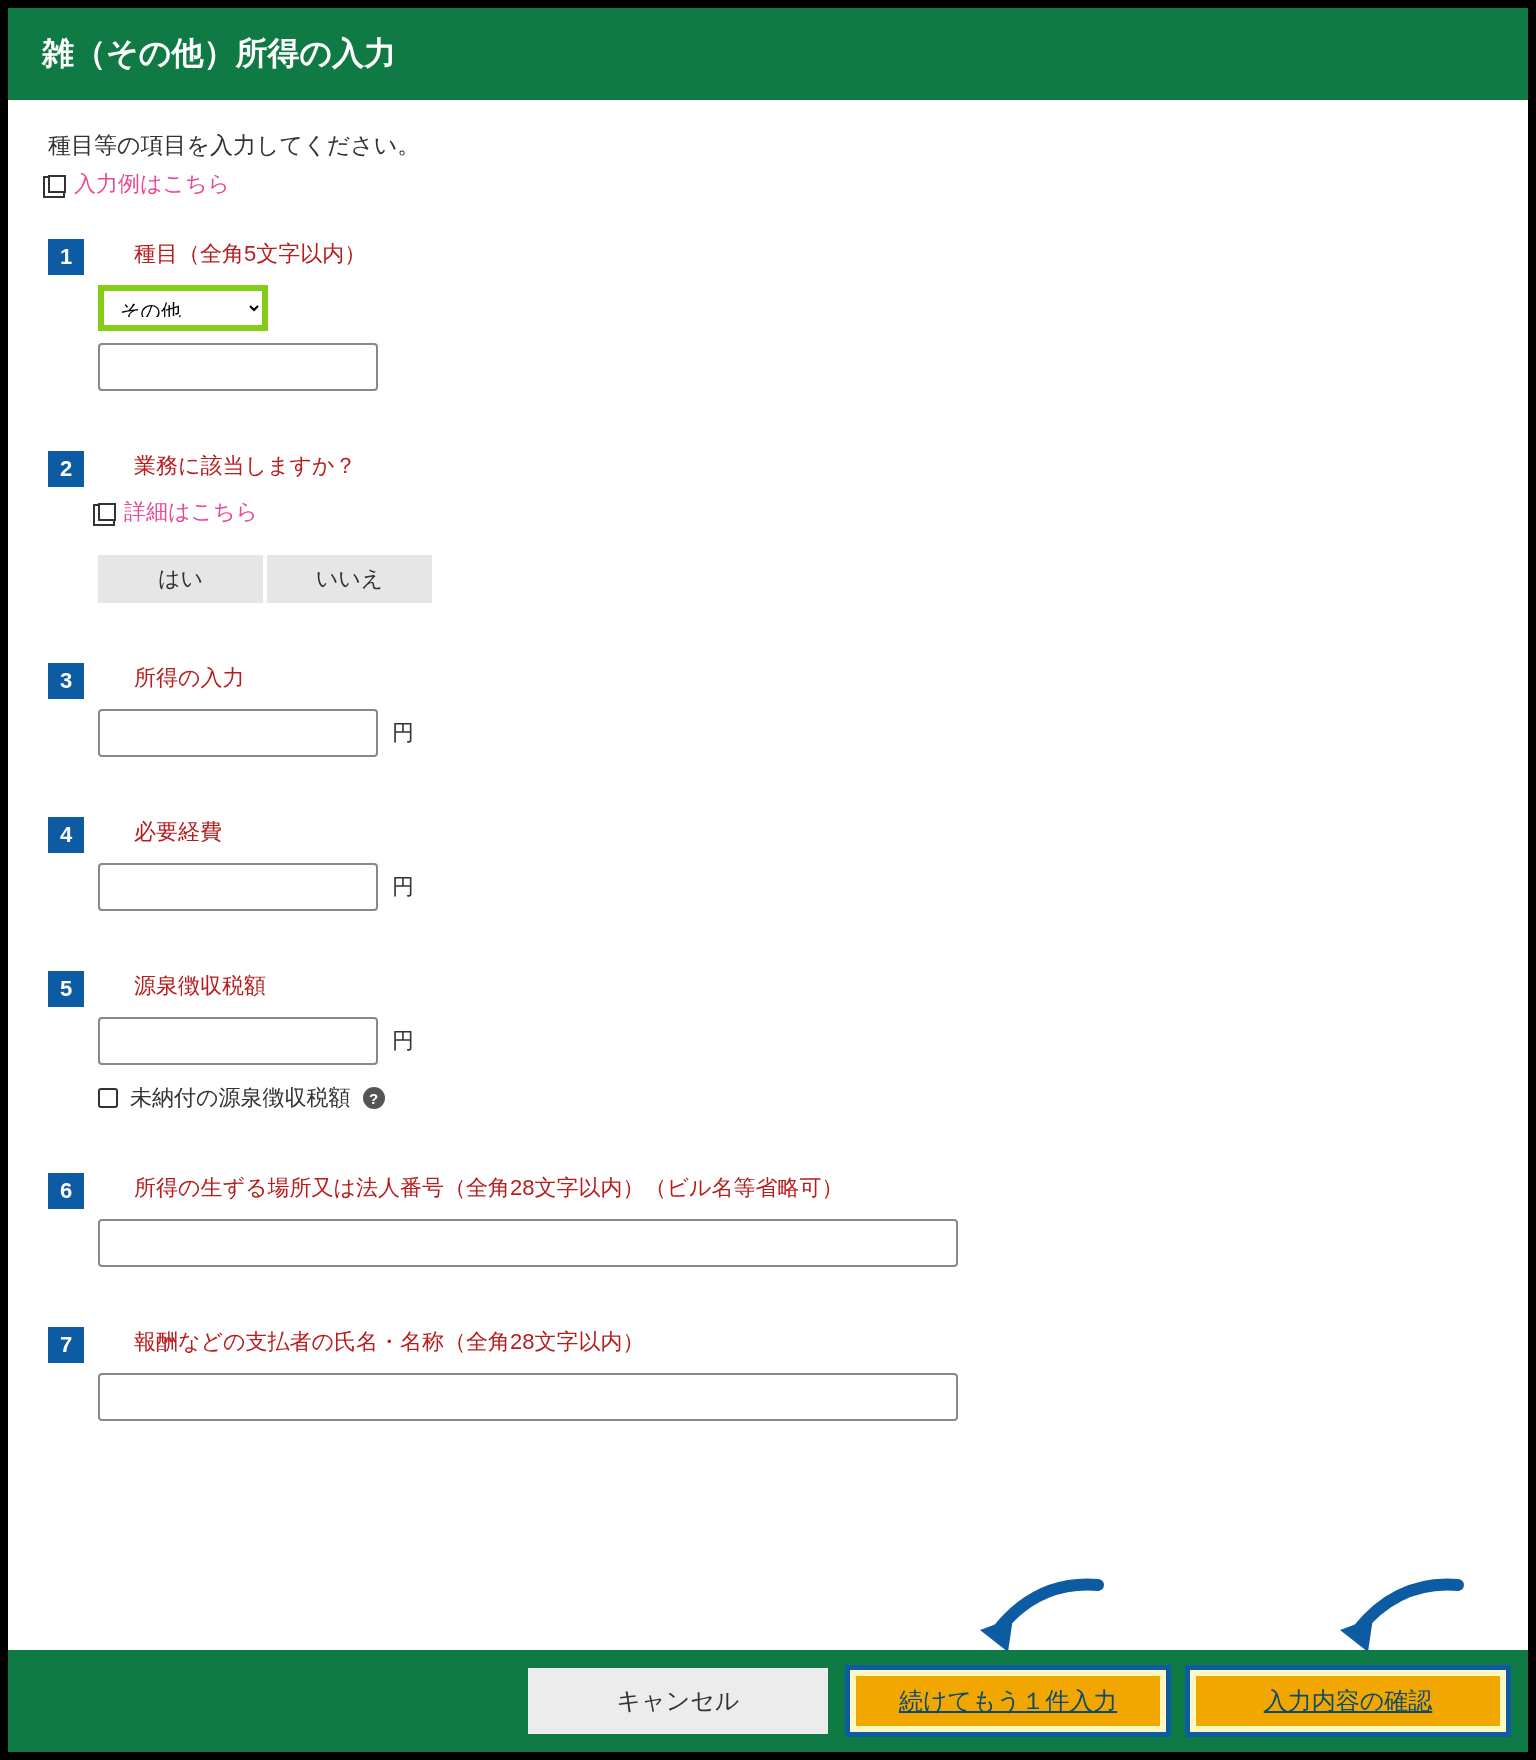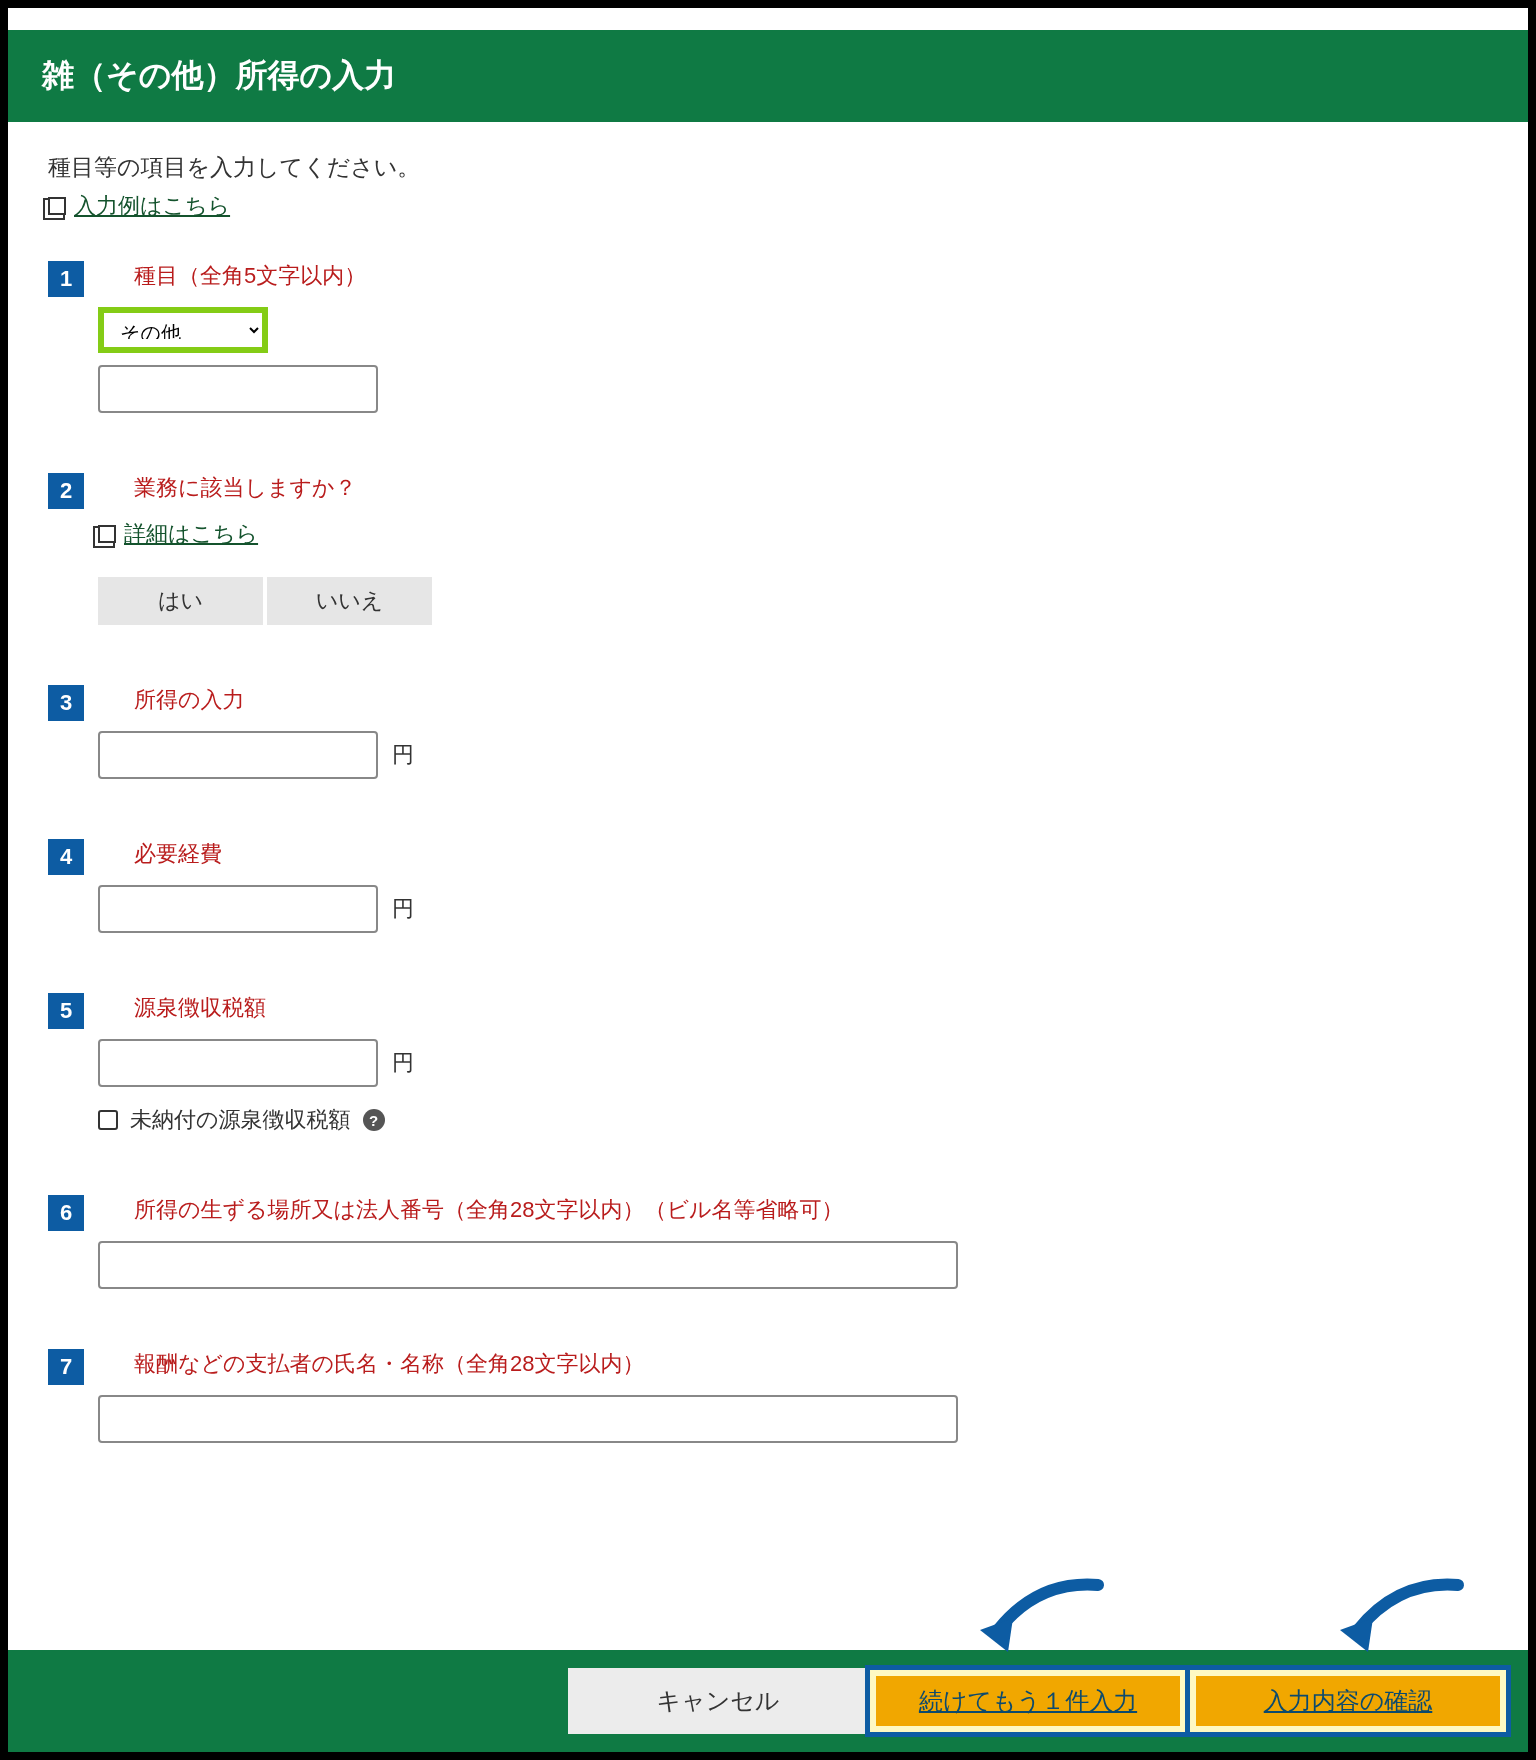--- a/index.html
+++ b/index.html
@@ -19,21 +19,20 @@
     display: flex;
     flex-direction: column;
     border: 2px solid #000;
   }
   .header {
     background: #0f7a44;
     color: #fff;
     padding: 24px 34px;
     font-size: 32px;
     font-weight: bold;
-    margin-top: 22px;
   }
   .content {
     flex: 1;
     padding: 30px 40px 20px 40px;
     position: relative;
     font-size: 22px;
     color: #333;
   }
   .intro { margin-bottom: 8px; font-size: 23px;}
   .link-row {
@@ -41,21 +40,21 @@
     align-items: center;
     gap: 8px;
     margin-bottom: 40px;
   }
   .doc-icon {
     width: 18px; height: 18px; border: 2px solid #333;
     background: #fff; position: relative; display:inline-block;
     box-shadow: -3px 3px 0 0 #fff, -3px 3px 0 2px #333;
   }
   .link {
-    color: #14532d; text-decoration: underline; cursor: pointer;
+    color: #ec4899; cursor: pointer;
     font-size: 22px;
   }
   .step {
     display: flex;
     margin-bottom: 60px;
     align-items:flex-start;
   }
   .step-num {
     width: 36px; height: 36px;
     background: #0d5ca3;
@@ -97,21 +96,21 @@
   .help-icon {
     width:22px; height:22px; border-radius:50%;
     background:#555; color:#fff; font-size:15px; font-weight:bold;
     display:inline-flex; align-items:center; justify-content:center;
   }
   .footer {
     background:#0f7a44;
     padding:18px 20px;
     display:flex;
     justify-content:flex-end;
-    gap:0;
+    gap:20px;
   }
   .btn {
     height:66px; font-size:24px; border:none; cursor:pointer;
     display:flex; align-items:center; justify-content:center;
   }
   .btn-cancel { background:#ececec; color:#333; width:300px; }
   .btn-accent {
     background:#f1a700; color:#0c4a6e; width:320px;
     outline: 5px solid #0d5ca3; outline-offset:-2px;
     border:8px solid #fef9c3;

